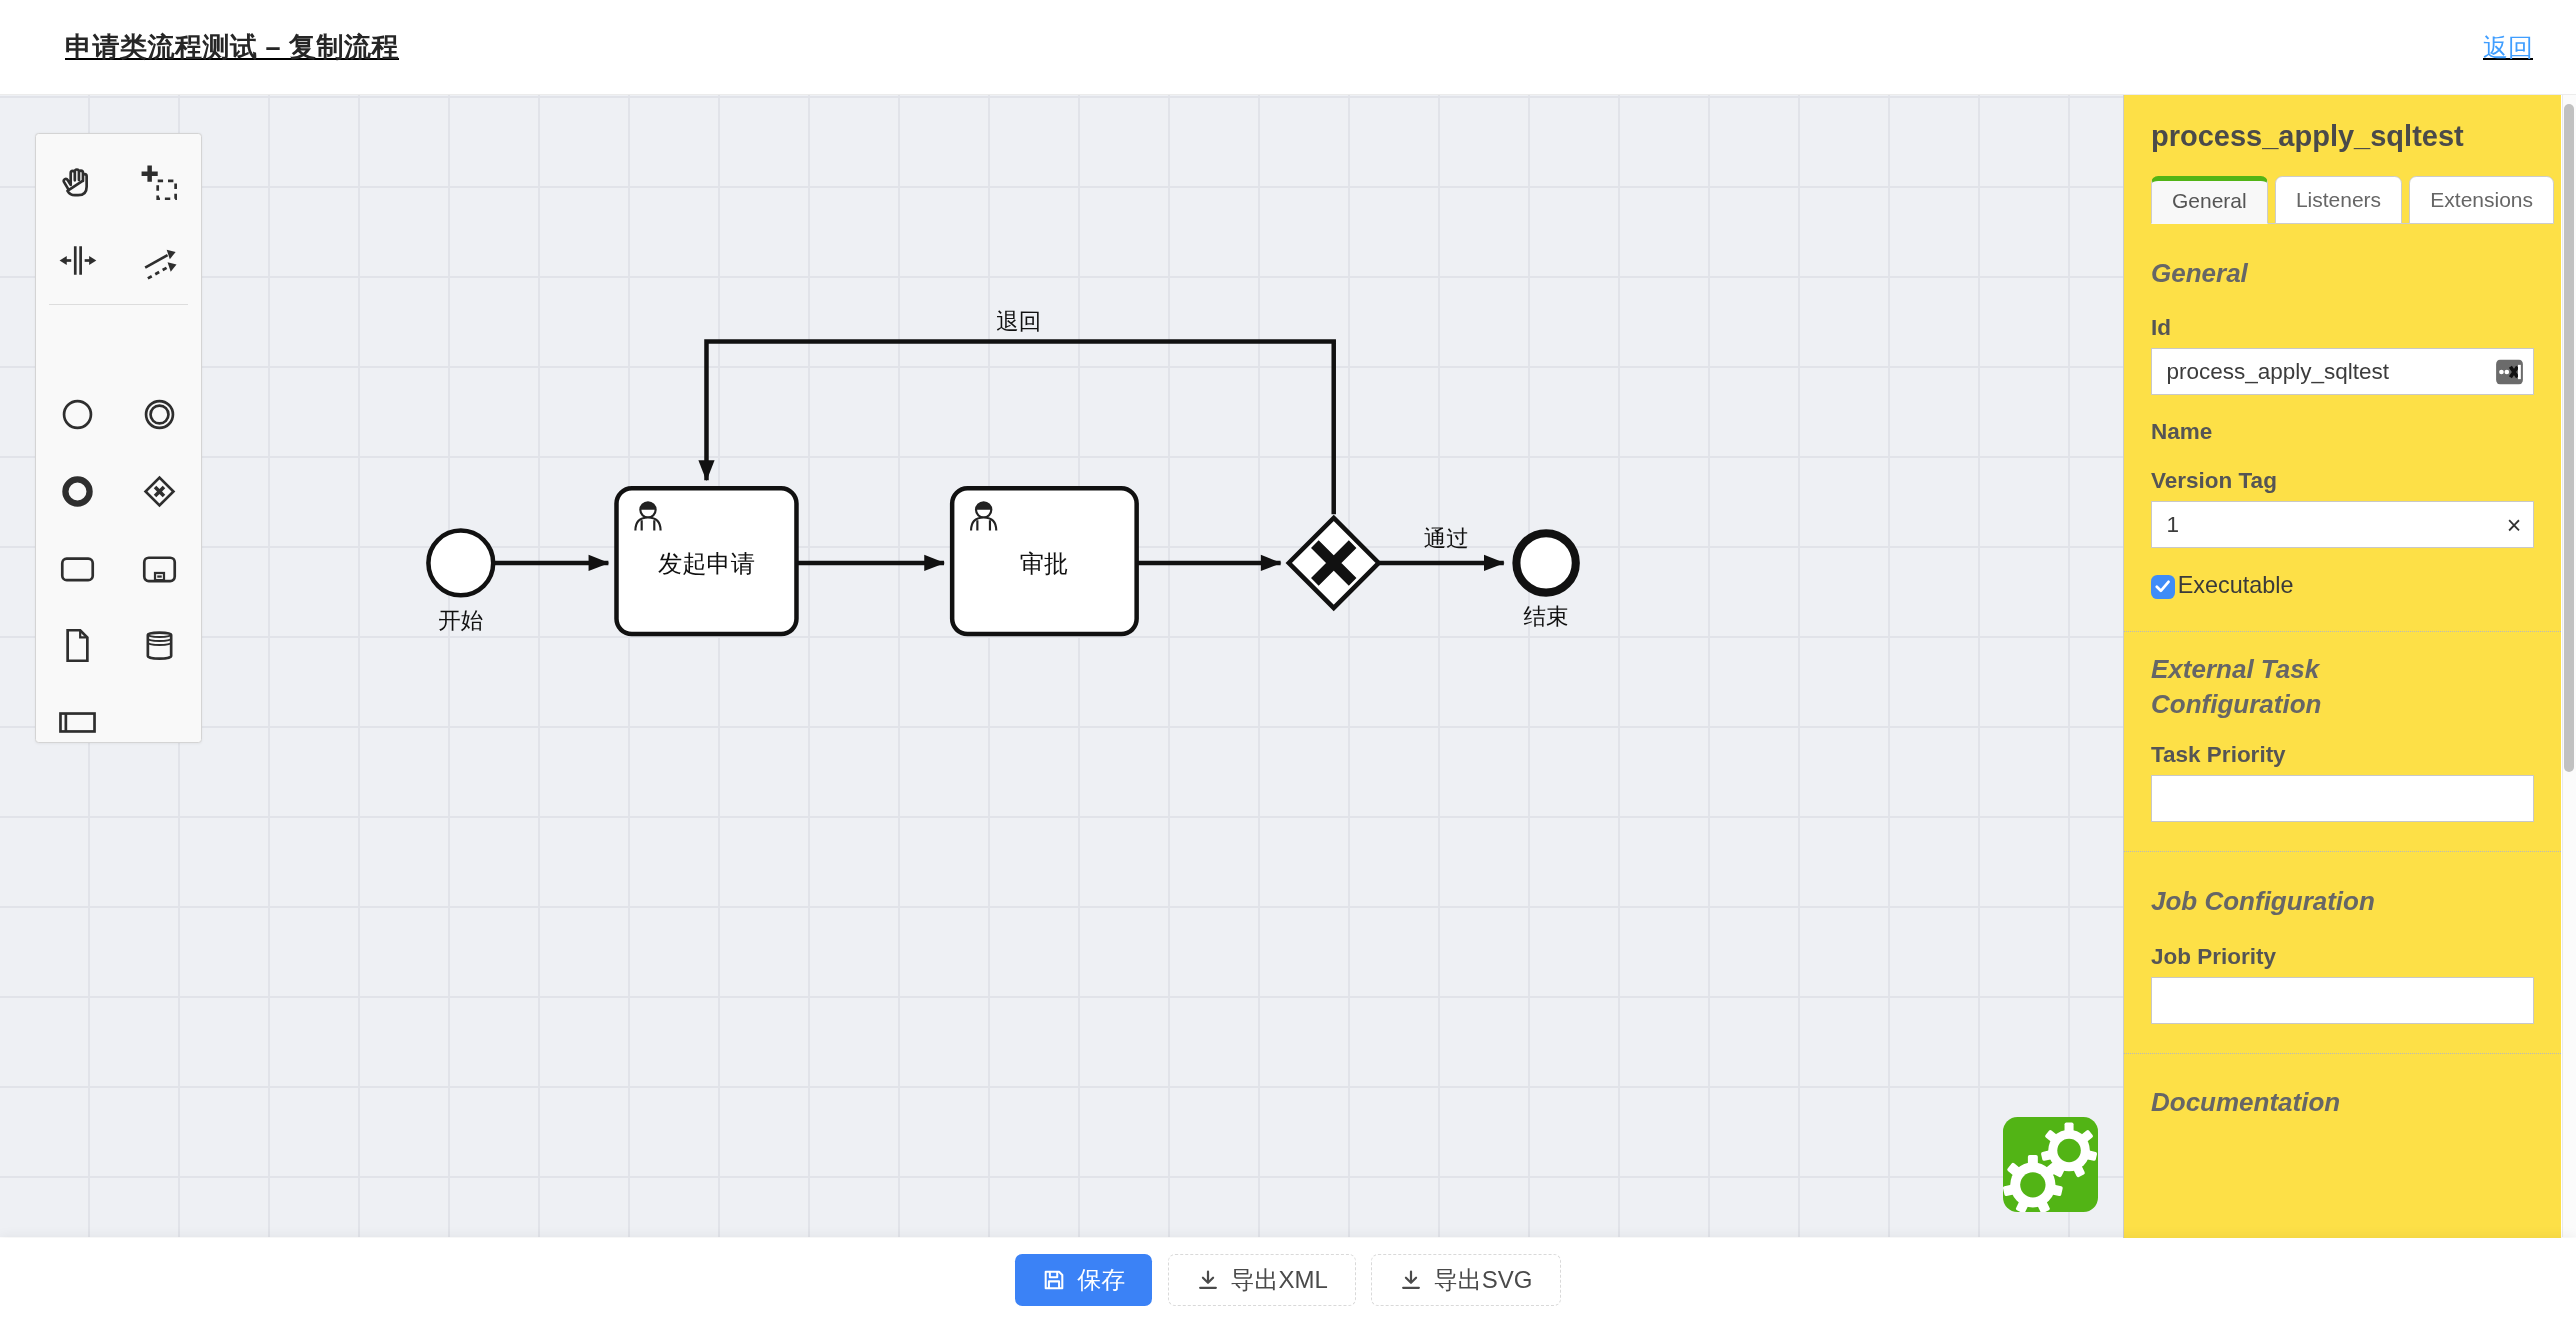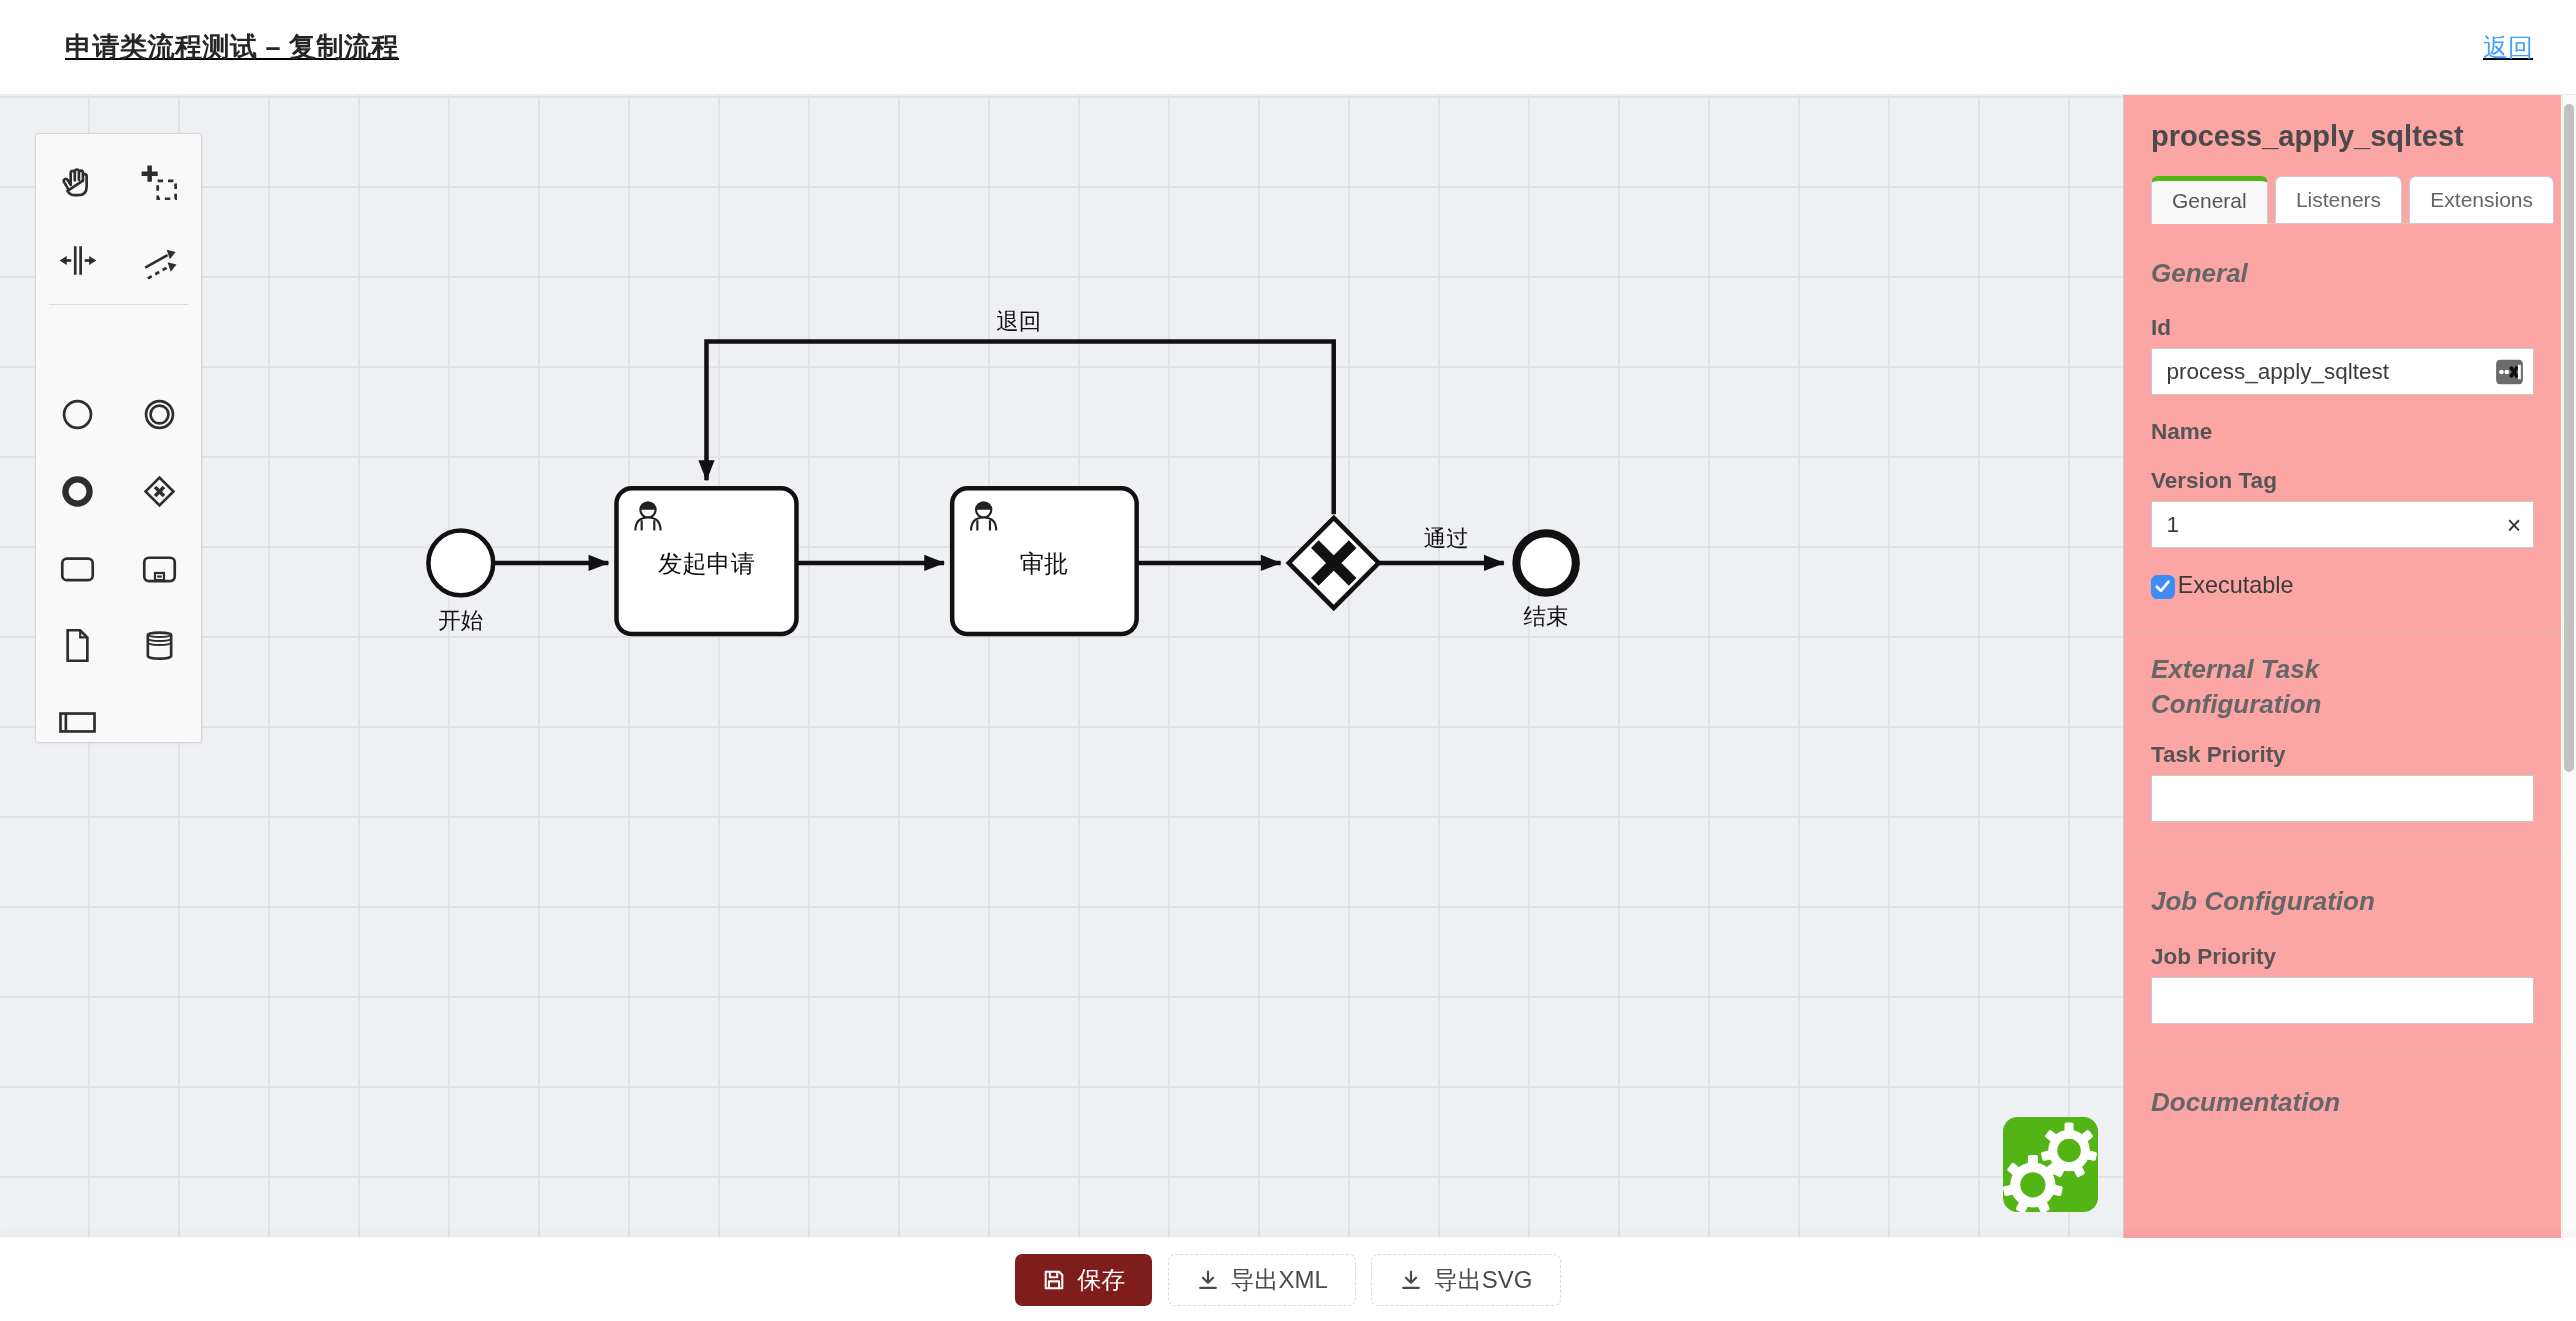--- a/index.html
+++ b/index.html
@@ -19,21 +19,21 @@
 
   
   .palette { position:absolute; left:35px; top:38px; width:167px; height:610px; background:#f9f9f9; border:0.9px solid #d4d4d4; border-radius:3.6px; box-shadow:0 0.9px 2.7px rgba(0,0,0,.05); display:grid; grid-template-columns:1fr 1fr; grid-auto-rows:77px; padding-top:10.8px; }
   .palette-entry { display:flex; align-items:center; justify-content:center; cursor:pointer; }
   .palette-sep { grid-column:1 / span 2; height:12.6px; border-top:0.9px solid #ddd; margin:5.4px 12.6px 0 12.6px; }
 
   
   .bpmnio-logo { position:absolute; left:2003px; top:1022px; width:95px; height:95px; cursor:pointer; }
 
   
-  .props-panel { position:absolute; left:2123px; top:95px; width:438px; height:1226px; background:#fca5a5; border-left:0.9px solid #ccc; padding:0 27px; overflow:hidden; z-index:4; }
+  .props-panel { position:absolute; left:2123px; top:95px; width:438px; height:1226px; background:#fde047; border-left:0.9px solid #ccc; padding:0 27px; overflow:hidden; z-index:4; }
   .props-title { margin-top:25px; font-size:29px; font-weight:700; color:#4a4a4a; }
   .tabs { display:flex; gap:7.2px; margin-top:23.4px; border-bottom:0.9px solid #ccc; }
   .tab { position:relative; border:0.9px solid #ccc; border-bottom:0.9px solid #ccc; margin-bottom:-0.9px; border-radius:7.2px 7.2px 0 0; background:#fff; color:#666; font-size:21px; padding:10.8px 20px 10.8px 20px; cursor:pointer; }
   .tab.active { border-top:5.4px solid #52b415; background:#f8f8f8; border-bottom-color:#f8f8f8; padding-top:7.2px; color:#555; }
   .group-heading { font-size:26px; font-style:italic; font-weight:700; color:#666; line-height:1.35; }
   .field-label { font-size:22.5px; font-weight:700; color:#555; }
   .t-input { width:100%; height:47px; border:0.9px solid #c8c8c8; background:#fff; font-size:22.5px; color:#3c3c3c; padding:0 14.4px; font-family:inherit; outline:none; }
   .input-wrap { position:relative; margin-top:7.2px; }
   .name-area { width:100%; height:52px; border:0.9px solid #c8c8c8; background:#fff; font-size:22.5px; color:#3c3c3c; padding:10.8px 14.4px; font-family:inherit; resize:none; outline:none; position:relative; }
   .resize-grip { position:absolute; right:3.6px; bottom:5.4px; width:14.4px; height:14.4px; background:repeating-linear-gradient(-45deg,transparent 0 3.6px,#9a9a9a 3.6px 5.4px,transparent 5.4px 8px); clip-path:polygon(100% 0,100% 100%,0 100%); pointer-events:none; }
@@ -44,21 +44,21 @@
   .check-label { font-size:23.4px; color:#3a3a3a; }
   .dotted-divider { border-top:1.8px dotted #b9b9b9; margin-left:-27px; margin-right:-27px; } .mt22{margin-top:20px;} .mt26{margin-top:23.4px;} .mt28{margin-top:25px;} .mt32{margin-top:29px;} .mt34{margin-top:31px;} .mt36{margin-top:32px;}
 
   
   .scrollbar { position:absolute; right:0; top:95px; width:14.4px; height:1142px; background:#fbfbfb; border-left:0.9px solid #eaeaea; z-index:6; }
   .scroll-thumb { position:absolute; left:1.8px; top:9px; width:10px; height:668px; border-radius:5.4px; background:#c1c1c1; }
 
   
   .footer-bar { position:absolute; left:0; top:1238px; width:2576px; height:84px; background:#fff; z-index:10; box-shadow:0 -2.7px 10.8px rgba(0,0,0,.05); display:flex; align-items:center; justify-content:center; gap:15.3px; }
   .btn { height:52px; display:inline-flex; align-items:center; justify-content:center; gap:10.8px; border-radius:7.2px; font-size:24px; cursor:pointer; padding:0 27px; font-family:inherit; }
-  .btn-save { background:#7f1d1d; color:#fff; border:none; }
+  .btn-save { background:#3b82f6; color:#fff; border:none; }
   .btn-export { background:#fff; color:#4a4a4a; border:1.8px dashed #d9d9d9; }
 
   svg text { font-family:"Liberation Sans","DejaVu Sans",sans-serif; }
 </style>
 </head>
 <body>
 
 <div class="app-header">
   <div class="app-title">申请类流程测试 – 复制流程</div>
   <div class="back-link">返回</div>

